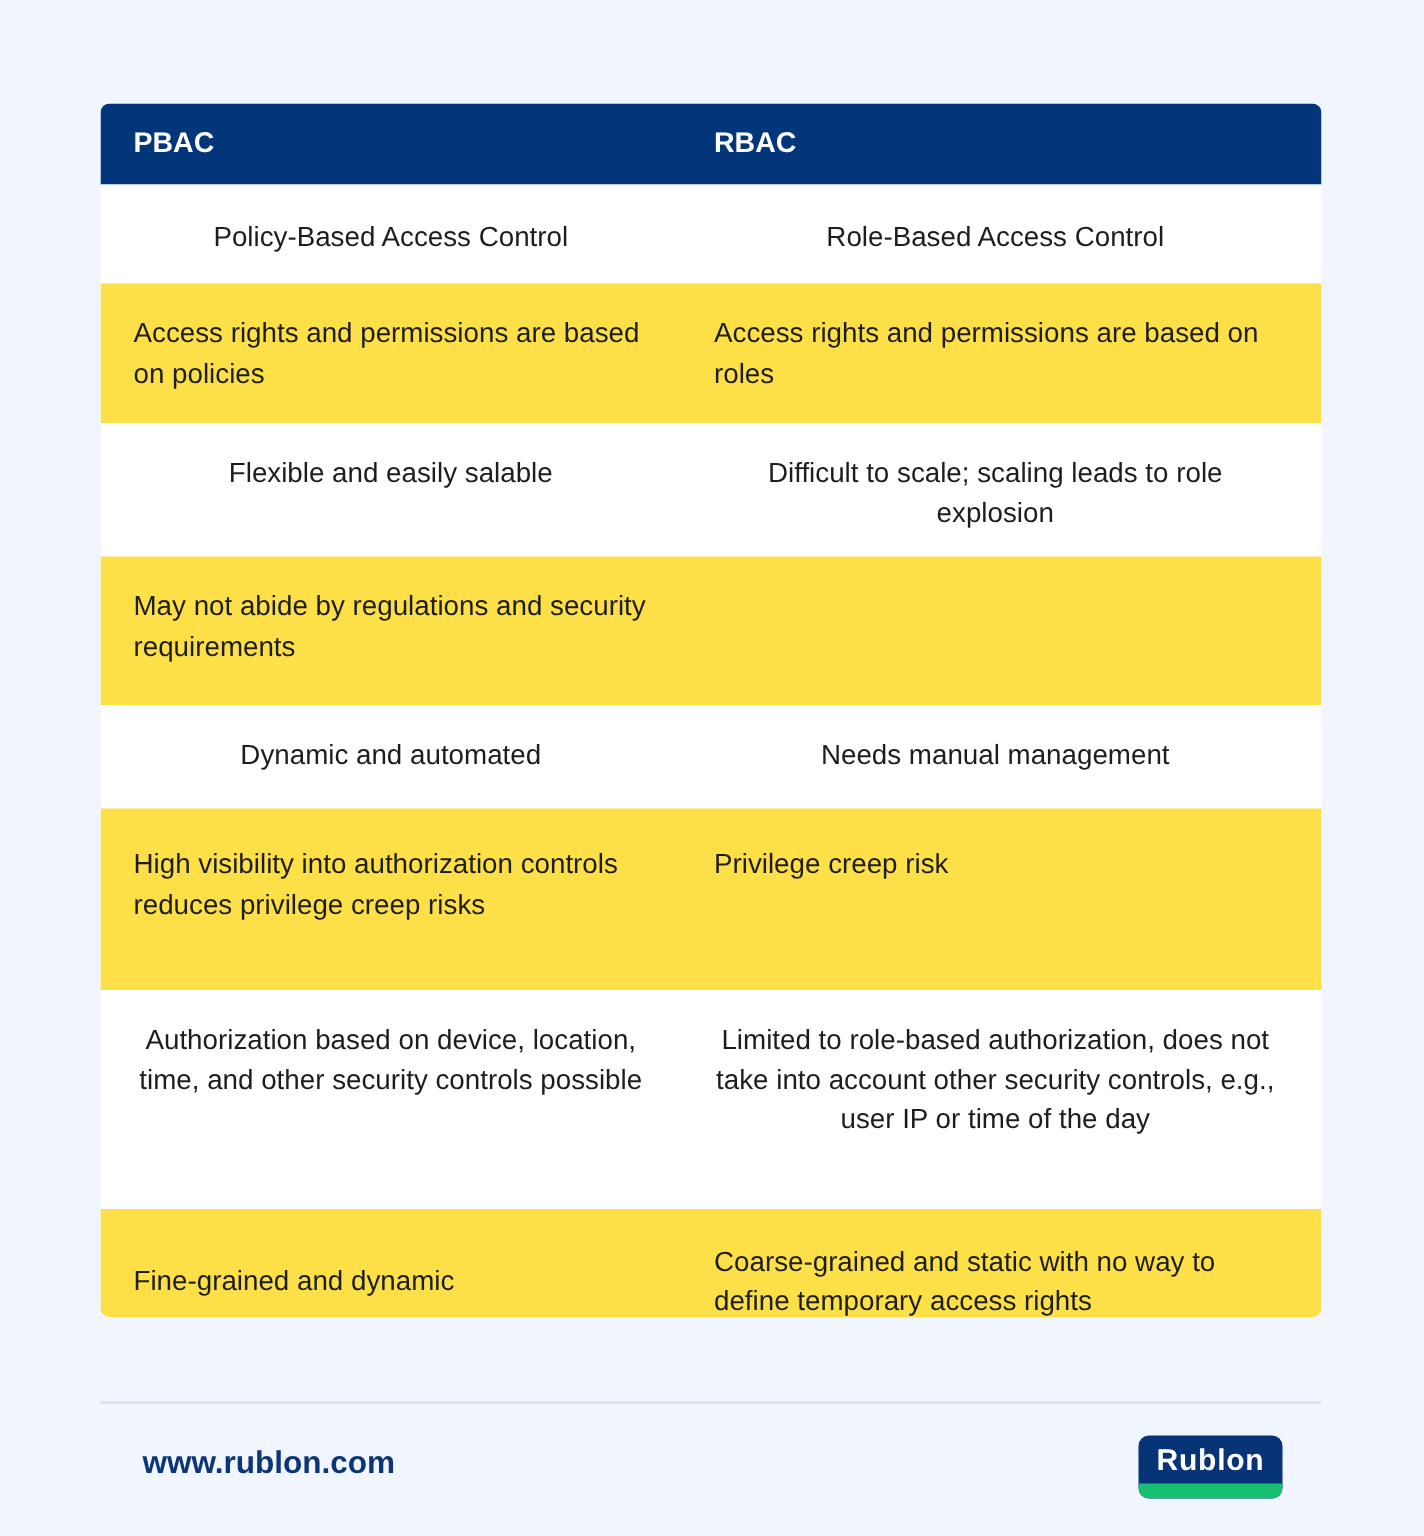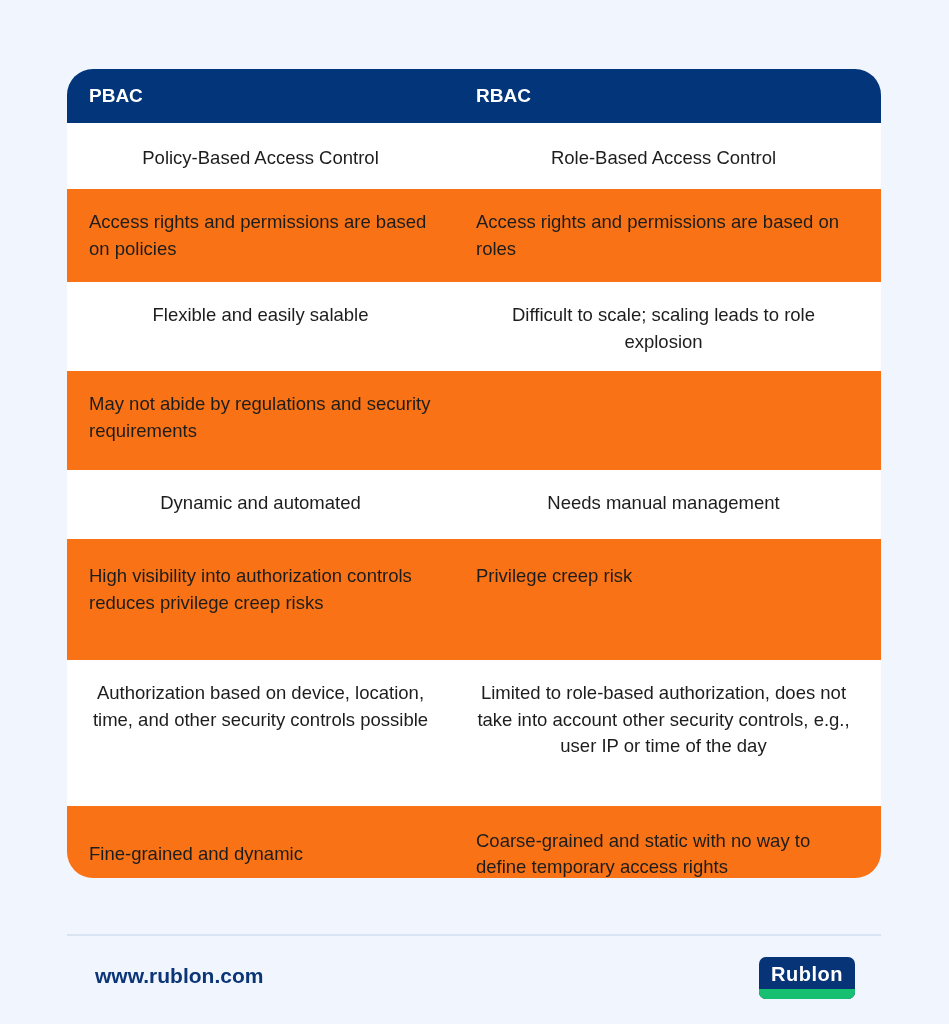--- a/index.html
+++ b/index.html
@@ -4,29 +4,29 @@
 <style>
   html, body { margin: 0; padding: 0; }
   body {
     width: 949px; height: 1024px;
     background: #f1f6fe;
     font-family: "Liberation Sans", "DejaVu Sans", sans-serif;
     position: relative; overflow: hidden;
   }
   .table {
     position: absolute; left: 67px; top: 69px; width: 814px;
-    border-radius: 26px; overflow: hidden;
+    border-radius: 6px; overflow: hidden;
   }
   .thead {
     background: #02357a; color: #fff; height: 54px;
     display: flex; align-items: center; font-weight: bold; font-size: 19px;
   }
   .row { display: flex; font-size: 18.5px; color: #1d1d1d; line-height: 26.5px; }
   .row.white { background: #ffffff; text-align: center; }
-  .row.blue { background: #f97316; }
+  .row.blue { background: #fde047; }
   .cell { box-sizing: border-box; padding: 0 22px; }
   .c1 { width: 387px; }
   .c2 { width: 427px; padding-left: 22px; padding-right: 30px; }
   .thead .cell { padding-top: 0; }
   .divider { position: absolute; left: 67px; width: 814px; top: 934px; height: 2px; background: #d9e4f3; }
   .url { position: absolute; left: 95px; top: 964px; font-size: 21px; color: #0c3577; font-weight: 600; }
   .logo {
     position: absolute; left: 759px; top: 957px; width: 96px; height: 42px;
     border-radius: 7px; overflow: hidden; background: #063477;
   }

